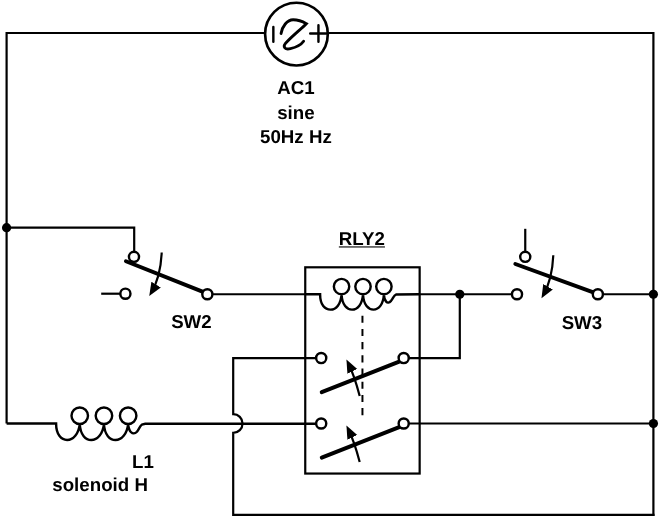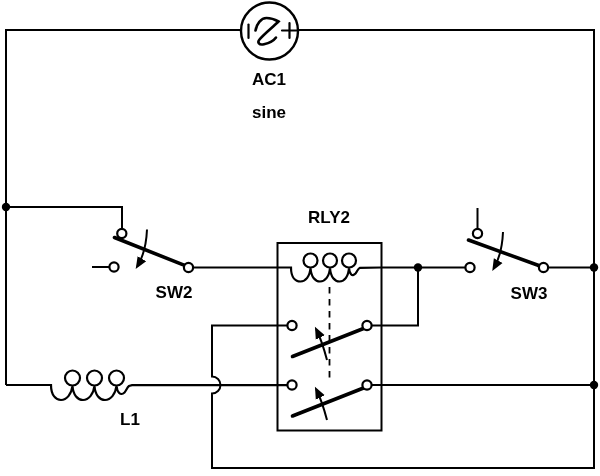--- a/index.html
+++ b/index.html
@@ -124,22 +124,24 @@
 
     <g fill="#000000">
       <circle cx="6" cy="207" r="4.2"></circle>
       <circle cx="418" cy="267.5" r="4.2"></circle>
       <circle cx="594" cy="267.5" r="4.2"></circle>
       <circle cx="594" cy="385" r="4.2"></circle>
     </g>
   </svg>
 
   <div class="lbl small" style="left:269px; top:80px;">AC1</div>
-  <div class="lbl small" style="left:269px; top:113px;">sine</div>
+  <div class="lbl small" style="left:269px; top:103px;">sine</div>
+  <div class="lbl small" style="left:269px; top:125px;">50Hz Hz</div>
 
 
-  <div class="lbl small" style="left:329px; top:218px;">RLY2</div>
+  <div class="lbl small" style="left:329px; top:218px;text-decoration:underline;">RLY2</div>
   <div class="lbl small" style="left:154px; top:293px;margin-left:20px;">SW2</div>
   <div class="lbl small" style="left:529px; top:294px;">SW3</div>
 
   <div class="lbl small" style="left:90px; top:420px;margin-left:40px;">L1</div>
+  <div class="lbl small" style="left:91px; top:441px;">solenoid H</div>
 
 </div>
 
 </body></html>

